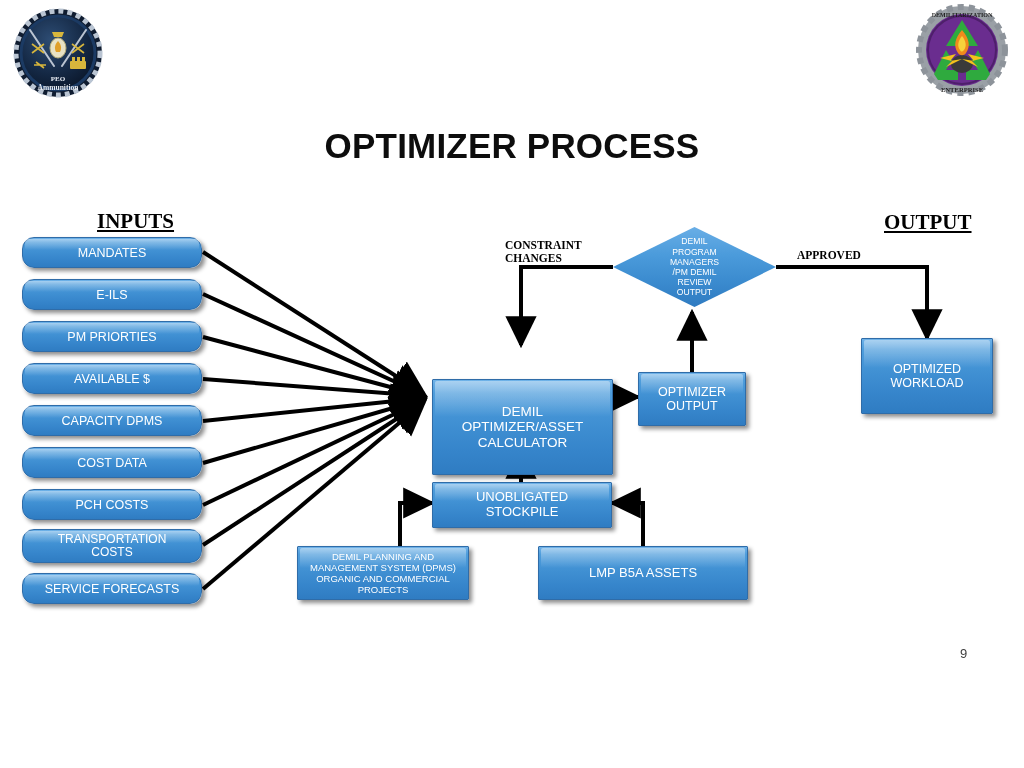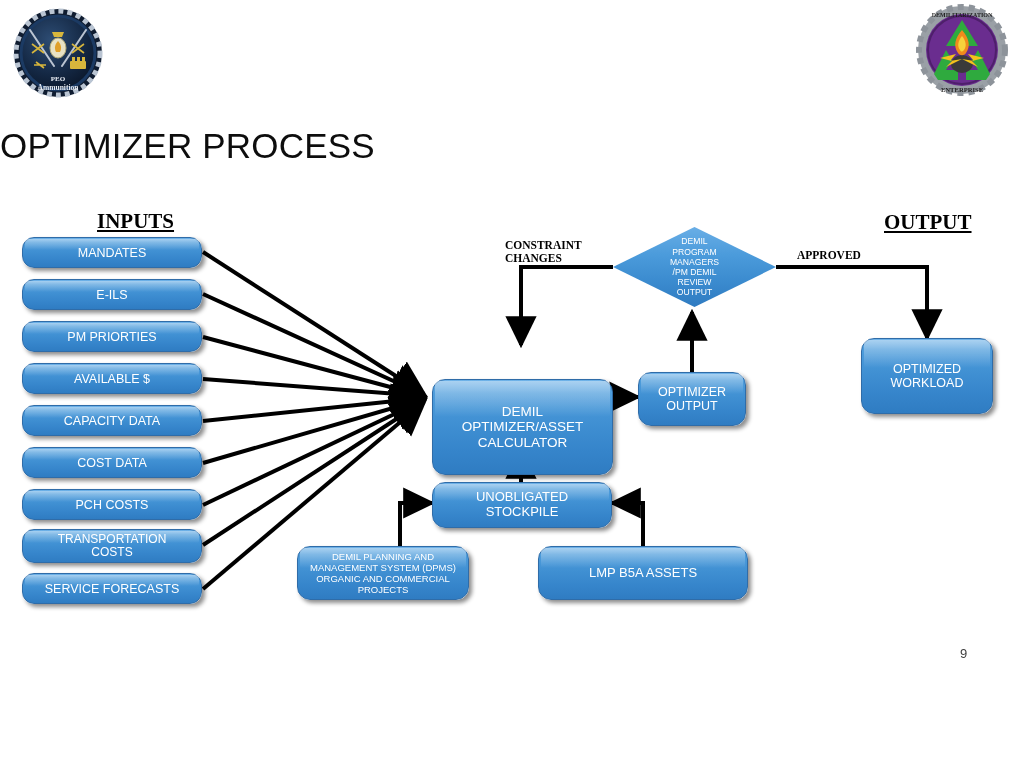--- a/index.html
+++ b/index.html
@@ -14,23 +14,23 @@
   #slide{position:absolute;left:0;top:0;width:1024px;height:768px;}
 
   
   .logo{position:absolute;}
   #peo-logo{left:10px;top:8px;width:96px;height:90px;}
   #demil-logo{left:916px;top:4px;width:92px;height:92px;}
 
   
   #title{
     position:absolute;left:0;top:126px;width:1024px;
-    text-align:left;
-    font-family:"Liberation Sans", sans-serif;
-    font-size:35px;font-weight:normal;color:#0d0d0d;
+    text-align:center;
+    font-family:"Liberation Sans", sans-serif;
+    font-size:35px;font-weight:bold;color:#0d0d0d;
     letter-spacing:0.2px;
   }
 
   
   .sec-head{
     position:absolute;
     font-family:"Liberation Serif", serif;
     font-size:21px;font-weight:bold;color:#000;
     text-decoration:underline;
     white-space:nowrap;
@@ -47,21 +47,21 @@
     white-space:pre-line;
   }
   #lbl-constraint{left:505px;top:239px;width:110px;}
   #lbl-approved{left:797px;top:249px;width:90px;}
 
   
   .box{
     position:absolute;
     box-sizing:border-box;
     border:1px solid #2f6ca8;
-    border-radius:13px;
+    border-radius:1px;
     background:linear-gradient(180deg,#6fb2e8 0%,#4e9ddc 14%,#3f8fd2 48%,#3685cb 74%,#2f7cc2 100%);
     box-shadow:3px 3px 4px rgba(0,0,0,0.45);
     color:#ffffff;
     display:flex;align-items:center;justify-content:center;
     text-align:center;
     font-family:"Liberation Sans", sans-serif;
     line-height:1.12;
     white-space:pre-line;
     z-index:6;
   }
@@ -228,21 +228,21 @@
   <div class="box inp" style="top:279px">
     <span>E-ILS</span>
   </div>
   <div class="box inp" style="top:321px">
     <span>PM PRIORTIES</span>
   </div>
   <div class="box inp" style="top:363px">
     <span>AVAILABLE $</span>
   </div>
   <div class="box inp" style="top:405px">
-    <span>CAPACITY DATA</span>
+    <span>CAPACITY DPMS</span>
   </div>
   <div class="box inp" style="top:447px">
     <span>COST DATA</span>
   </div>
   <div class="box inp" style="top:529px;height:34px;font-size:12px">
     <span>TRANSPORTATION
 COSTS</span>
   </div>
   <div class="box inp" style="top:489px">
     <span>PCH COSTS</span>

